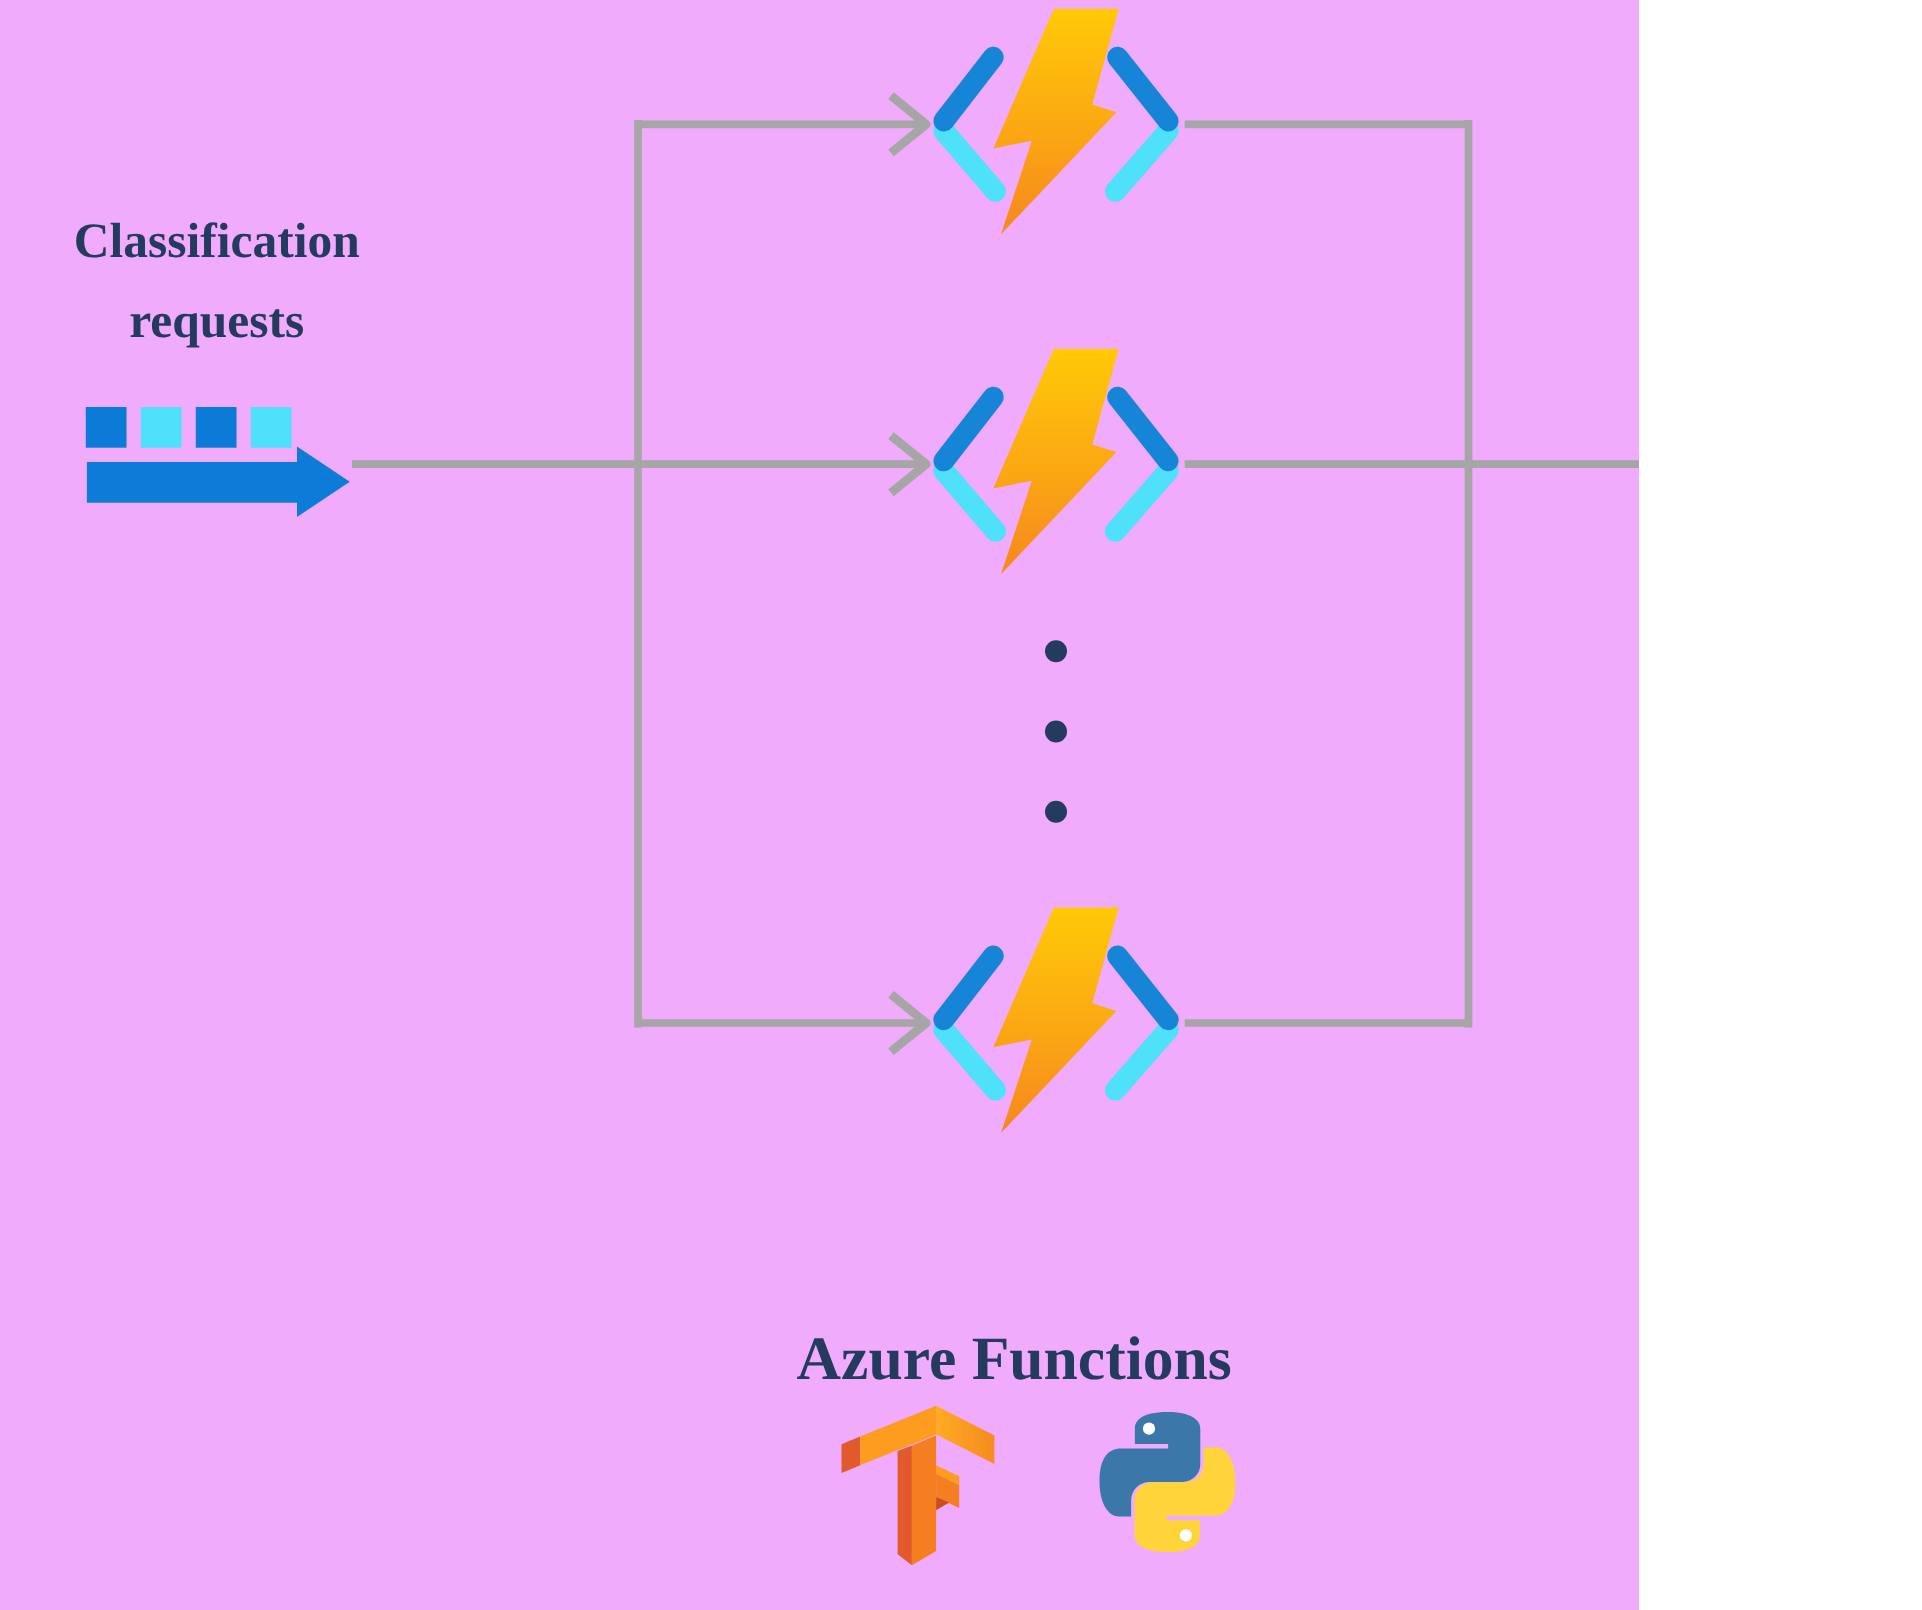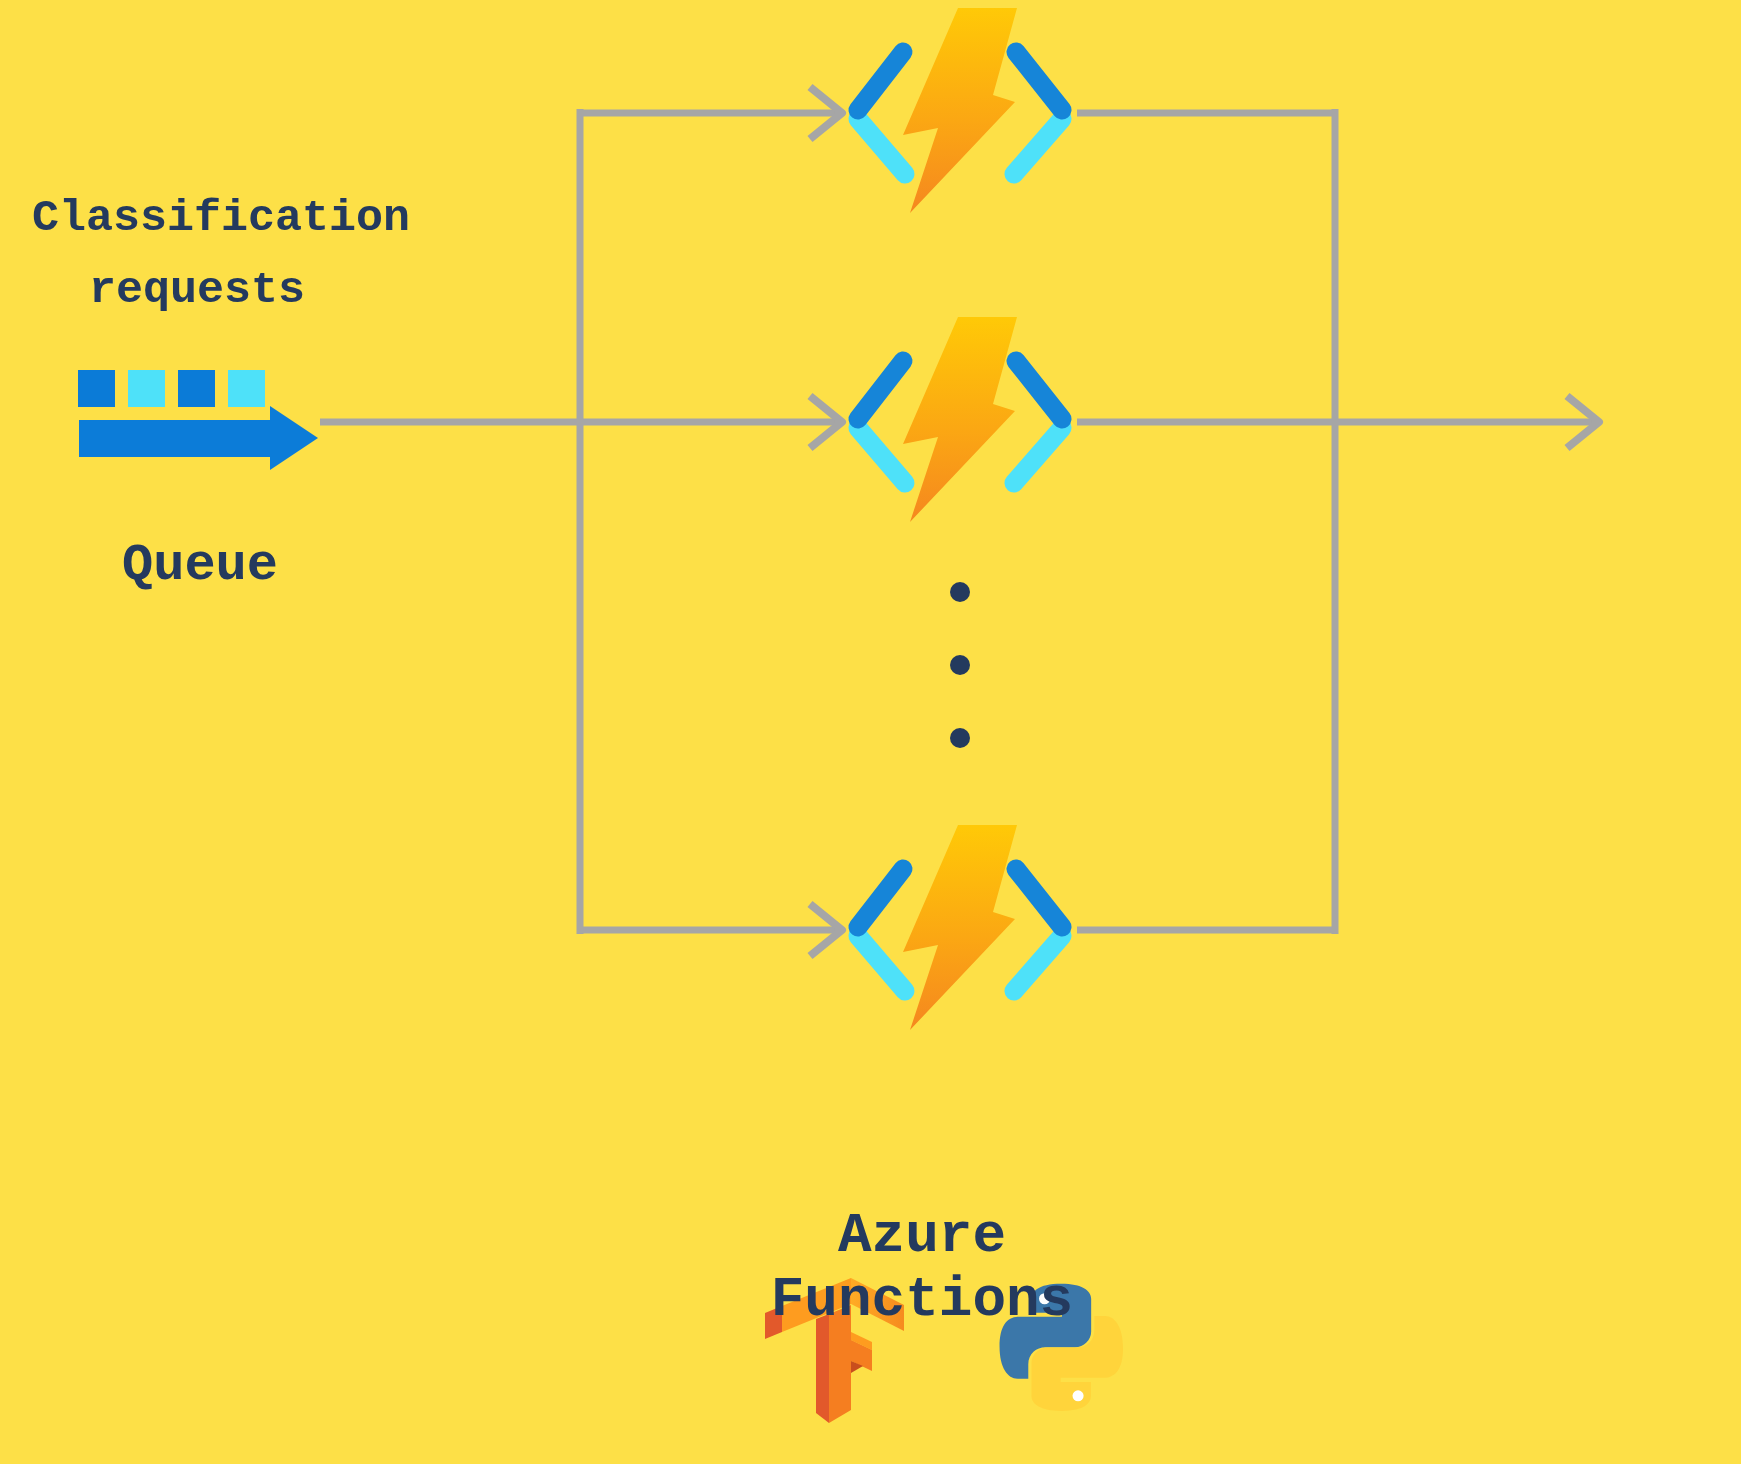--- a/index.html
+++ b/index.html
@@ -1,21 +1,21 @@
 <!DOCTYPE html>
 <html><head>
 <meta charset="utf-8">
 <style>
   html,body{margin:0;padding:0;background:#ffffff;}
   #canvas{
     position:relative;
-    width:1741px;height:1464px;
-    background:#fde047;
+    width:1490px;height:1464px;
+    background:#f0abfc;
     overflow:hidden;
-    font-family:Liberation Mono, monospace;
+    font-family:Liberation Serif, serif;
   }
   .layer{position:absolute;left:0;top:0;}
   .label{
     position:absolute;
     color:#243a5e;
     font-weight:700;
     text-align:center;
   }
   .lbl-requests{left:32px;top:183px;width:330px;font-size:45px;line-height:72px;}
   .lbl-queue{left:100px;top:536px;width:200px;font-size:52px;line-height:60px;}
@@ -106,18 +106,17 @@
                C12 30.8 6 38 6 54.5 C6 71 12.5 79.9 20.2 79.9 L28.8 79.9 L28.8 68.5
                C28.8 60 35.3 54.9 42.4 54.9 L65.8 54.9 C73 54.9 78.7 49.2 78.7 42.4
                L78.7 16.5 C78.7 10 71.5 4.5 55 4.5 Z" fill="#ffd43b" transform="rotate(180 55 55)"></path>
       <circle cx="41.7" cy="16.5" r="4.4" fill="#ffffff"></circle>
       <circle cx="68.3" cy="93.5" r="4.4" fill="#ffffff"></circle>
     </g>
   </svg>
 
   <div class="label lbl-requests">Classification requests</div>
 
-  <div class="label lbl-queue">Queue</div>
 
 
   <div class="label lbl-functions">Azure Functions</div>
 
 </div>
 
 </body></html>

